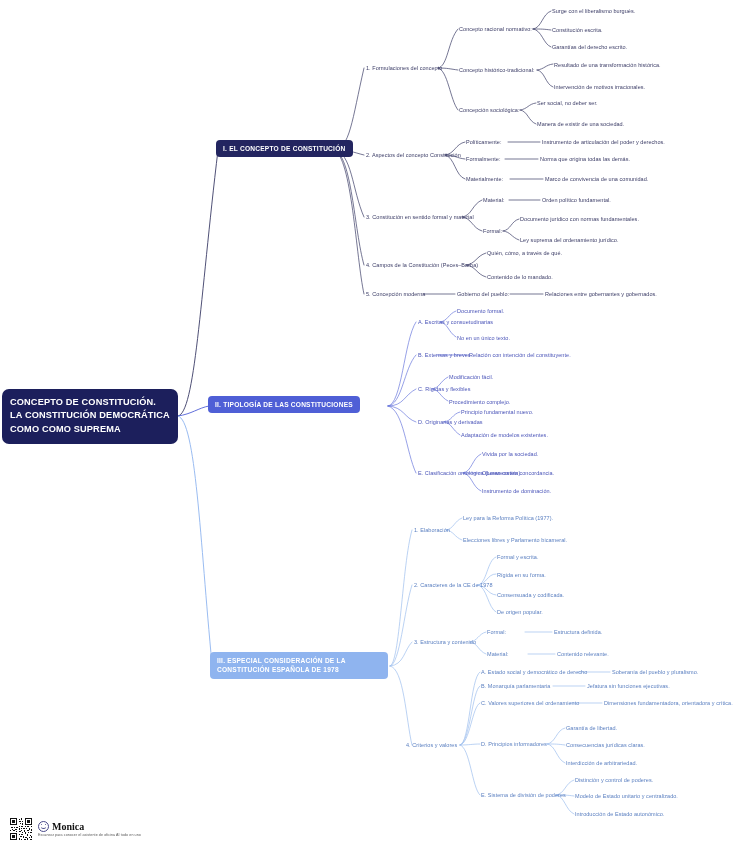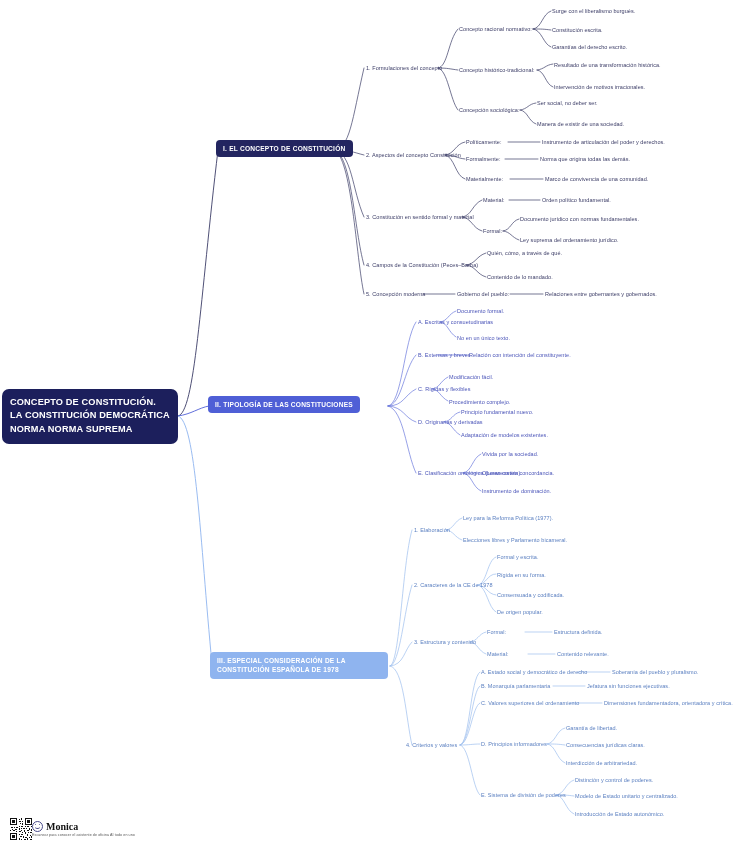--- a/index.html
+++ b/index.html
@@ -34,21 +34,21 @@
   .topic.t2{left:208px;top:396px;background:#4f5fd6;}
   .topic.t3{left:210px;top:652px;background:#8fb4ef;width:178px;white-space:normal;}
 
   
   .lbl{font-size:5.5px;line-height:8px;letter-spacing:.05px;}
   .c1{color:#3b3c66;}   
   .c2{color:#4a54b8;}   
   .c3{color:#5a7fc0;}   
 
   
-  .footer{position:absolute;left:10px;top:818px;display:flex;align-items:center;}
+  .footer{position:absolute;left:10px;top:818px;display:flex;align-items:center;gap:6px;}
   .qr{width:22px;height:22px;}
   .fmark{display:flex;align-items:center;gap:3px;}
   .smiley{width:9px;height:9px;border-radius:50%;border:1.1px solid #4a4a8a;position:relative;}
   .smiley::before,.smiley::after{content:"";position:absolute;width:1.2px;height:1.2px;background:#4a4a8a;border-radius:50%;top:2.2px;}
   .smiley::before{left:2px;}.smiley::after{right:2px;}
   .smiley i{position:absolute;left:2px;right:2px;bottom:1.8px;height:2px;border-bottom:1.1px solid #4a4a8a;border-radius:0 0 6px 6px;}
   .fname{font-family:"Liberation Serif","DejaVu Serif",serif;font-size:10px;font-weight:bold;color:#111;}
   .fsub{font-size:3.6px;color:#555;letter-spacing:.1px;margin-top:1px;}
   .fcol{display:flex;flex-direction:column;justify-content:center;}
 </style>
@@ -169,21 +169,21 @@
         <path d="M547 744 C556 744 557 744 565 745"></path>
         <path d="M547 744 C556 745 556 759 565 763"></path>
 
         <path d="M556 795 C565 794 565 783 574 780"></path>
         <path d="M556 795 C565 795 566 795 574 796"></path>
         <path d="M556 795 C565 796 565 810 574 814"></path>
       </g>
     </g>
   </svg>
 
-  <div class="node root">CONCEPTO DE CONSTITUCIÓN. LA CONSTITUCIÓN DEMOCRÁTICA NORMA NORMA SUPREMA</div>
+  <div class="node root">CONCEPTO DE CONSTITUCIÓN. LA CONSTITUCIÓN DEMOCRÁTICA COMO COMO SUPREMA</div>
 
   <div class="node topic t1">I. EL CONCEPTO DE CONSTITUCIÓN</div>
 
   <div class="node lbl c1" style="left:366px;top:64px;">1. Formulaciones del concepto</div>
   <div class="node lbl c1" style="left:459px;top:25px;">Concepto racional normativo:</div>
   <div class="node lbl c1" style="left:552px;top:7px;">Surge con el liberalismo burgués.</div>
   <div class="node lbl c1" style="left:552px;top:26px;">Constitución escrita.</div>
   <div class="node lbl c1" style="left:552px;top:43px;">Garantías del derecho escrito.</div>
 
   <div class="node lbl c1" style="left:459px;top:66px;">Concepto histórico-tradicional:</div>

